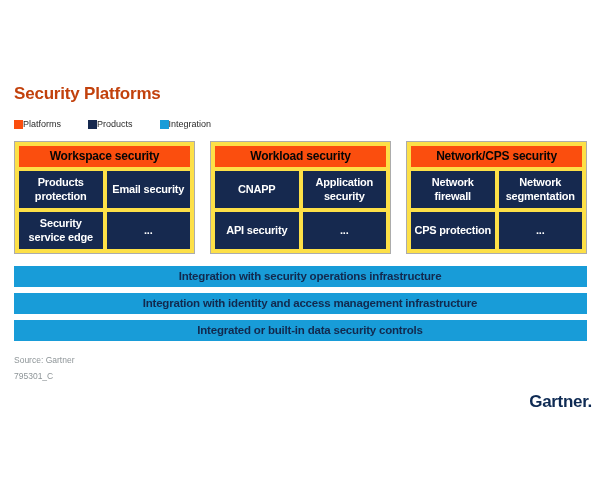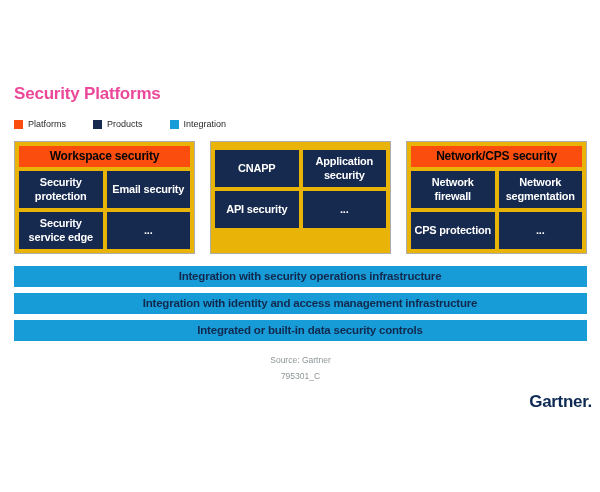--- a/index.html
+++ b/index.html
@@ -17,55 +17,54 @@
   }
   .content {
     position: absolute;
     left: 14px;
     top: 84px;
     width: 573px;
   }
   .title {
     font-size: 17px;
     font-weight: bold;
-    color: #ec4899;
+    color: #c2410c;
     letter-spacing: -0.2px;
   }
   .legend {
     display: flex;
     align-items: center;
     gap: 27px;
     margin-top: 15px;
     height: 10px;
   }
   .legend-item {
     display: flex;
     align-items: center;
-    gap: 5px;
     font-size: 9px;
     color: #2b2b2b;
   }
   .swatch {
     width: 9px;
     height: 9px;
     flex: 0 0 auto;
   }
   .swatch-platforms  { background: var(--orange); }
   .swatch-products   { background: var(--navy); }
   .swatch-integrators{ background: var(--blue); }
 
   .boxes {
     display: flex;
     gap: 15px;
     margin-top: 12px;
   }
   .platform-box {
     flex: 1 1 0;
     border: 1px solid var(--border-gray);
-    background: #eab308;
+    background: #fde047;
     padding: 4px;
     box-sizing: border-box;
   }
   .platform-header {
     background: var(--orange);
     color: #060606;
     font-weight: bold;
     font-size: 12px;
     text-align: center;
     height: 21px;
@@ -112,21 +111,20 @@
     overflow: hidden;
     padding-left: 19px;
   }
   .integrator-bar:last-child { margin-bottom: 12px; }
 
   .source {
     margin-top: 12px;
     font-size: 8.5px;
     color: var(--source-gray);
     line-height: 1.85;
-    text-align: center;
   }
   .logo {
     position: absolute;
     right: 8px;
     top: 392px;
     font-size: 17px;
     font-weight: bold;
     letter-spacing: -0.3px;
     color: var(--logo-navy);
   }
@@ -152,28 +150,29 @@
         <span class="swatch swatch-integrators"></span>
         <span>Integration</span>
       </div>
     </div>
 
     <div class="boxes">
 
       <div class="platform-box">
         <div class="platform-header">Workspace security</div>
         <div class="product-grid">
-          <div class="product-cell">Security protection</div>
+          <div class="product-cell">Products protection</div>
           <div class="product-cell">Email security</div>
           <div class="product-cell">Security service edge</div>
           <div class="product-cell">...</div>
         </div>
       </div>
 
       <div class="platform-box">
+        <div class="platform-header">Workload security</div>
         <div class="product-grid">
           <div class="product-cell">CNAPP</div>
           <div class="product-cell">Application security</div>
           <div class="product-cell">API security</div>
           <div class="product-cell">...</div>
         </div>
       </div>
 
       <div class="platform-box">
         <div class="platform-header">Network/CPS security</div>

